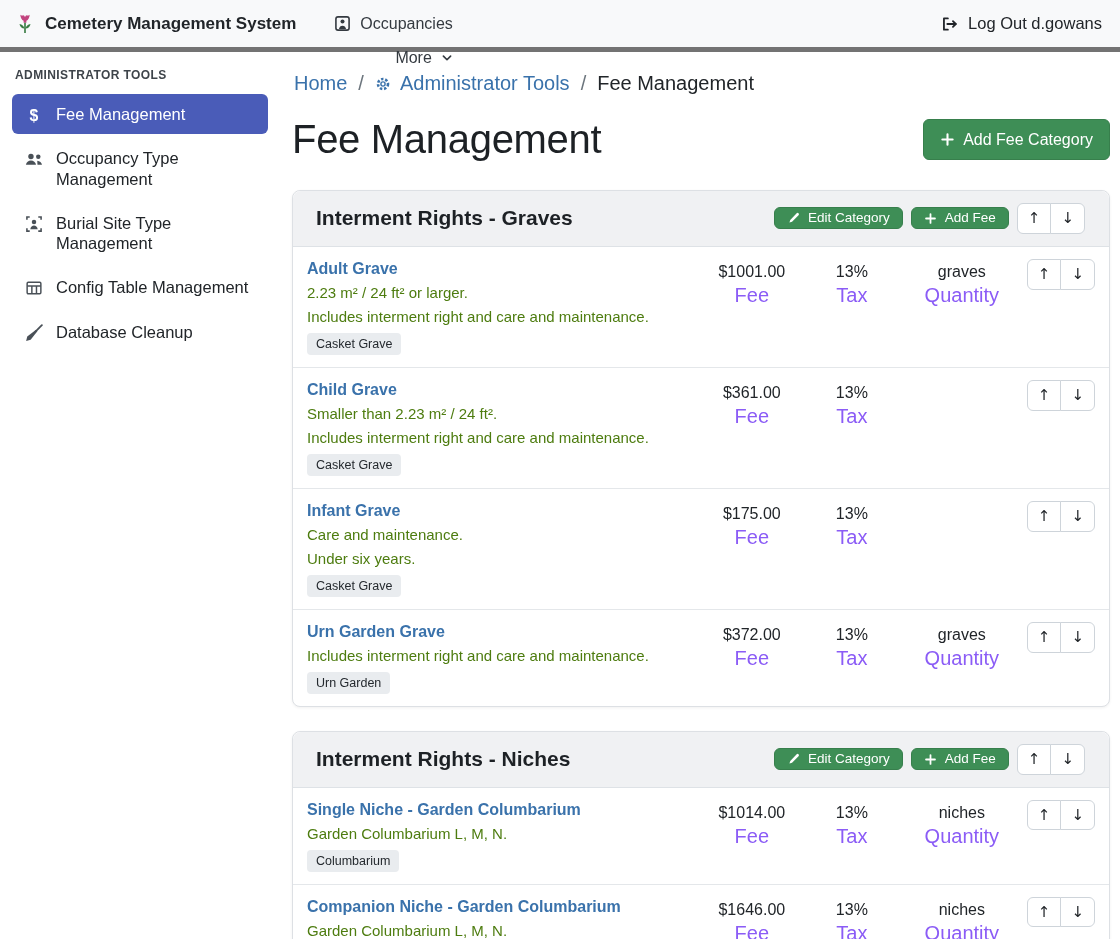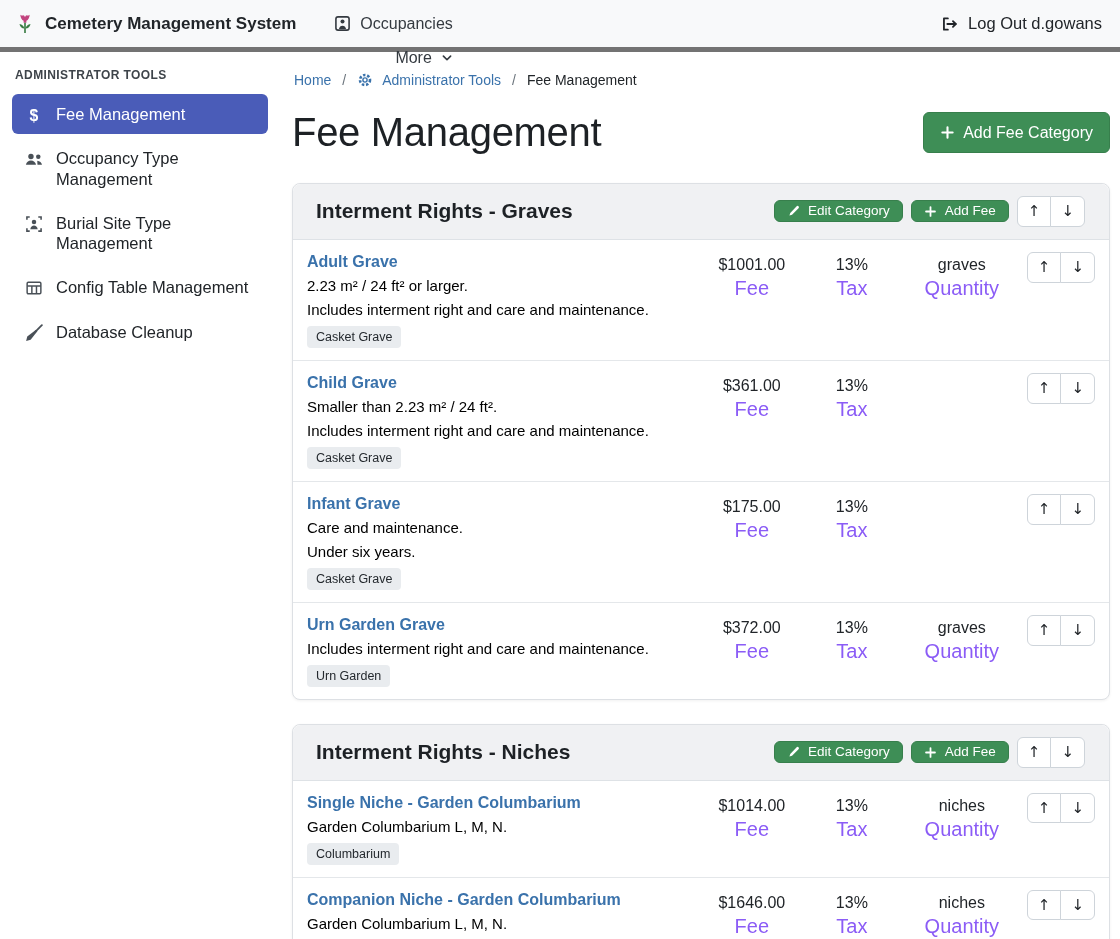--- a/index.html
+++ b/index.html
@@ -40,21 +40,21 @@
   .sidebar-heading{font-size:12px;font-weight:700;color:#3e444a;letter-spacing:.4px;
     padding:4px 3px 12px;text-transform:uppercase;}
   .side-item{display:flex;align-items:flex-start;gap:13px;padding:10px 13px;border-radius:6px;
     font-size:16.5px;line-height:1.23;color:#212529;cursor:pointer;margin-bottom:4px;}
   .side-item [data-icon]{font-size:18px;color:#495057;margin-top:2px;flex:0 0 auto;}
   .side-item.active{background:var(--primary);color:#fff;}
   .side-item.active [data-icon]{color:#fff;}
 
   
   .main{flex:1;min-width:0;padding:12px 10px 0 12px;overflow:hidden;}
-  .breadcrumb{display:flex;align-items:center;gap:11px;font-size:14px;padding:8px 0 0 2px;}
+  .breadcrumb{display:flex;align-items:center;gap:11px;font-size:20px;padding:8px 0 0 2px;}
   .breadcrumb a{color:var(--link);text-decoration:none;display:flex;align-items:center;gap:9px;cursor:pointer;}
   .breadcrumb a [data-icon]{font-size:16px;}
   .crumb-sep{color:#6c757d;}
   .crumb-current{color:#212529;}
   .page-head{display:flex;align-items:center;justify-content:space-between;margin:22px 0 28px;}
   .page-title{font-size:40px;font-weight:500;margin:0;letter-spacing:-.3px;color:#1d2125;}
 
   
   .btn{display:inline-flex;align-items:center;gap:8px;border-radius:6px;border:1px solid transparent;
     cursor:pointer;font-family:inherit;background:none;line-height:1.2;}
@@ -78,21 +78,21 @@
     border-bottom:1px solid #dee2e6;padding:12px 24px 12px 23px;border-radius:8px 8px 0 0;}
   .card-title{font-size:21px;font-weight:600;margin:0;color:#1d2125;}
   .header-actions{display:flex;align-items:center;gap:8px;}
 
   
   .fee-row{display:flex;align-items:flex-start;padding:12px 14px;border-top:1px solid #e4e7ea;}
   .fee-rows > .fee-row:first-child{border-top:none;}
   .fee-info{flex:1 1 auto;min-width:0;padding-right:6px;}
   .fee-name{display:inline-block;color:var(--link);font-weight:700;font-size:16px;
     text-decoration:none;cursor:pointer;margin:1px 0 4px;}
-  .fee-desc{font-size:15px;color:#000000;line-height:22px;margin:0 0 2px;}
+  .fee-desc{font-size:15px;color:#4d7c0f;line-height:22px;margin:0 0 2px;}
   .badge{display:inline-block;background:#e9ecef;color:#24292e;font-size:12.5px;
     padding:4px 9px;border-radius:4px;margin-top:3px;}
   .fee-col{flex:0 0 auto;text-align:center;padding-top:2px;}
   .col-fee{width:110px;}
   .col-tax{width:90px;}
   .col-qty{width:130px;}
   .col-value{font-size:16px;color:#212529;line-height:22px;}
   .col-label{font-size:20px;color:#8b5cf6;line-height:24px;}
   .row-arrows{flex:0 0 67px;display:flex;justify-content:flex-end;}
 </style>

